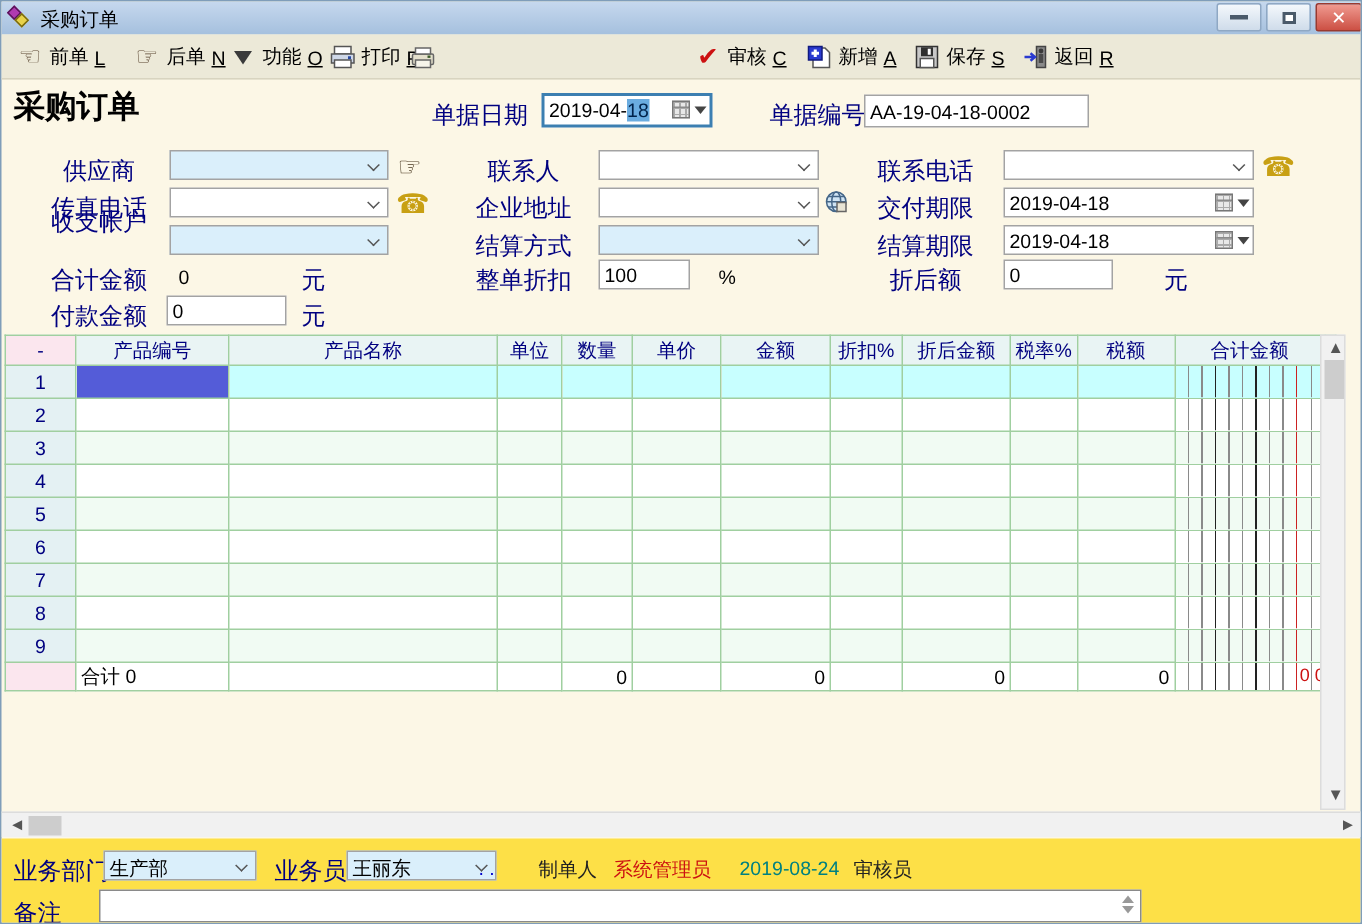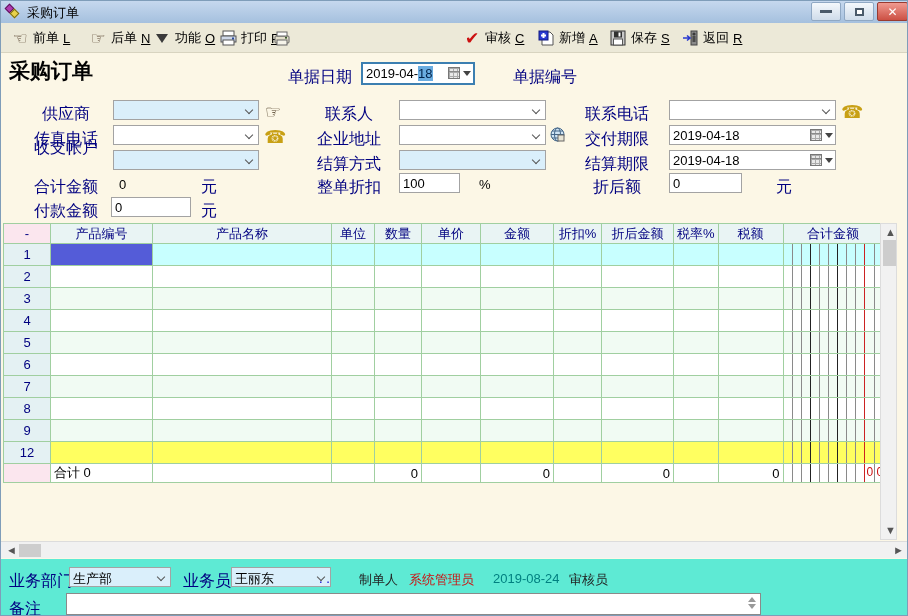--- a/index.html
+++ b/index.html
@@ -82,21 +82,21 @@
   .decdigit { position:absolute; top:1px; color:#cc1111; font-size:12px; }
 
   
   #vscroll { position:absolute; left:879px; top:222px; width:17px; height:317px; background:#f1f1f1; border:1px solid #dcdcdc; }
   #hscroll { position:absolute; left:0; top:540px; width:908px; height:17px; background:#f1f1f1; border-top:1px solid #dcdcdc; }
   .scr-arrow { position:absolute; color:#555; font-size:11px; line-height:11px; }
   #hthumb { position:absolute; left:18px; top:2px; width:22px; height:13px; background:#cdcdcd; }
   #vthumb { position:absolute; left:2px; top:16px; width:13px; height:26px; background:#cdcdcd; }
 
   
-  #footer { position:absolute; left:0; top:558px; width:100%; height:58px; background:#5eead4;padding-left:40px; }
+  #footer { position:absolute; left:0; top:558px; width:100%; height:58px; background:#fde047;padding-left:40px; }
   .f-red { color:#cc1111; } .f-teal { color:#008080; } .f-blue { color:#0000cc; }
   #remark-input { position:absolute; left:65px; top:34px; width:695px; height:22px; background:#fff; border:1px solid #8a8a8a; }
   .spin { position:absolute; right:3px; width:10px; display:flex; flex-direction:column; align-items:center; }
   .spin i { display:block; width:0; height:0; border-left:4px solid transparent; border-right:4px solid transparent; }
   .spin .up { border-bottom:5px solid #999; margin:3px 0 2px; }
   .spin .dn { border-top:5px solid #999; }
 </style>
 </head>
 <body>
 
@@ -204,20 +204,21 @@
 
   <span class="lbl" style="left:287px;top:66px">单据日期</span>
   <div id="doc-date">
     <span>2019-04-</span><span class="sel">18</span>
     <span class="calbtn">
         <span class="calgrid"></span>
         <span class="caldn"></span>
       </span>
   </div>
   <span class="lbl" style="left:512px;top:66px">单据编号</span>
+  <input class="field" id="doc-no" value="AA-19-04-18-0002" style="">
 
   <span class="lbl r" style="left:25px;top:103px;width:80px">供应商</span>
   <div class="field blue" style="left:112px;top:99px;width:146px">
       <span class="chev"></span>
     </div>
   <span class="handptr" style="left:264px;top:100px">☞</span>
   <span class="lbl r" style="left:308px;top:103px;width:80px">联系人</span>
   <div class="field" style="left:398px;top:99px;width:147px">
       <span class="chev"></span>
     </div>
@@ -464,37 +465,20 @@
           <td class="c"></td>
           <td class="c"></td>
           <td class="c"></td>
           <td class="c"></td>
           <td class="c"></td>
           <td class="c amount">
             <span class="dgrid"></span>
           </td>
           <td class="c"></td>
         </tr>
-        <tr class="lastrow">
-          <td class="rownum">12</td>
-          <td class="c"></td>
-          <td class="c"></td>
-          <td class="c"></td>
-          <td class="c"></td>
-          <td class="c"></td>
-          <td class="c"></td>
-          <td class="c"></td>
-          <td class="c"></td>
-          <td class="c"></td>
-          <td class="c"></td>
-          <td class="c amount">
-            <span class="dgrid"></span>
-          </td>
-          <td class="c"></td>
-        </tr>
       </tbody>
       <tfoot>
         <tr class="totalrow">
           <td class="rownum"></td>
           <td>合计  0</td>
           <td></td>
           <td></td>
           <td class="num">0</td>
           <td></td>
           <td class="num">0</td>

